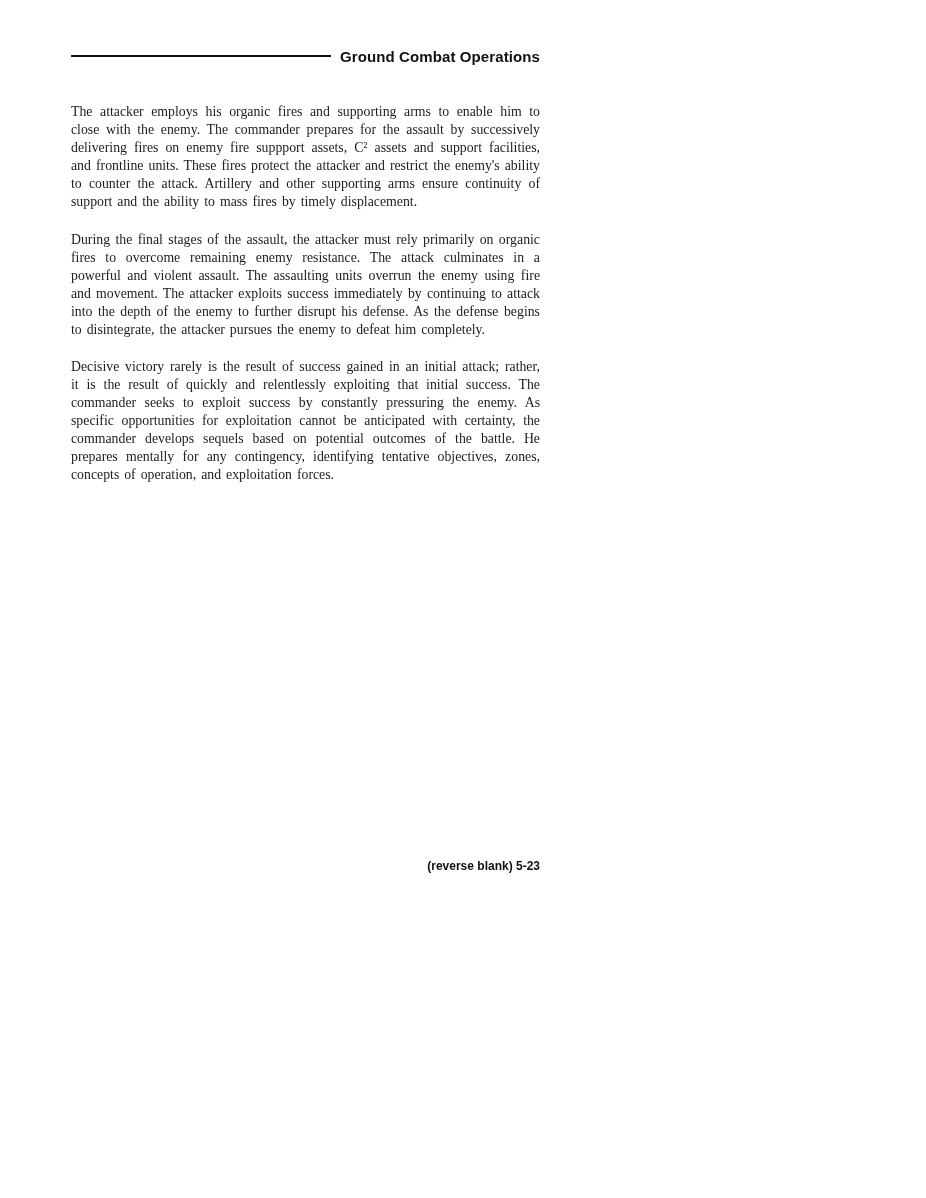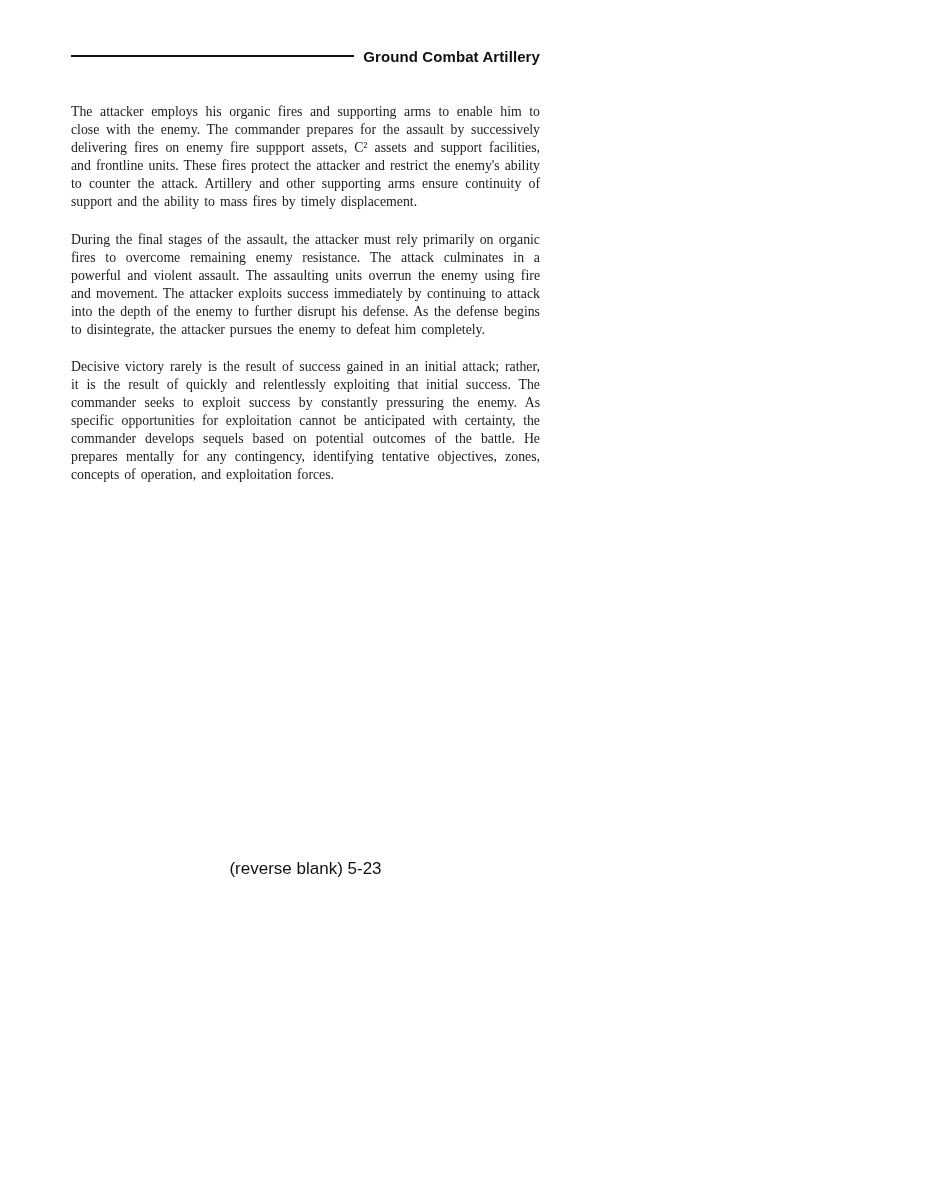--- a/index.html
+++ b/index.html
@@ -54,36 +54,36 @@
     word-spacing: 1.5px;
   }
   .para:last-child {
     margin-bottom: 8px;
   }
   .footer {
     position: absolute;
     top: 859px;
     left: 71px;
     width: 469px;
-    text-align: center;
+    text-align: right;
     font-family: "Liberation Sans", sans-serif;
-    font-weight: normal;
-    font-size: 17px;
+    font-weight: bold;
+    font-size: 12px;
     color: #111111;
   }
 </style>
 </head>
 <body>
 
 <div class="page">
   <div class="content">
 
     <div class="header">
       <div class="header-rule"></div>
-      <div class="page-title">Ground Combat Artillery</div>
+      <div class="page-title">Ground Combat Operations</div>
     </div>
 
     <div class="body-text">
       <p class="para">The attacker employs his organic fires and supporting arms to enable him to close with the enemy.  The commander prepares for the assault by successively delivering fires on enemy fire suppport assets, C² assets and support facilities, and frontline units.  These fires protect the attacker and restrict the enemy's ability to counter the attack.  Artillery and other supporting arms ensure continuity of support and the ability to mass fires by timely displacement.</p>
       <p class="para">During the final stages of the assault, the attacker must rely primarily on organic fires to overcome remaining enemy resistance.  The attack culminates in a powerful and violent assault.  The assaulting units overrun the enemy using fire and movement.  The attacker exploits success immediately by continuing to attack into the depth of the enemy to further disrupt his defense.  As the defense begins to disintegrate, the attacker pursues the enemy to defeat him completely.</p>
       <p class="para">Decisive victory rarely is the result of success gained in an initial attack;  rather, it is the result of quickly and relentlessly exploiting that initial success.  The commander seeks to exploit success by constantly pressuring the enemy.  As specific opportunities for exploitation cannot be anticipated with certainty, the commander develops sequels based on potential outcomes of the battle.  He prepares mentally for any contingency, identifying tentative objectives, zones, concepts of operation, and exploitation forces.</p>
     </div>
 
   </div>
 

